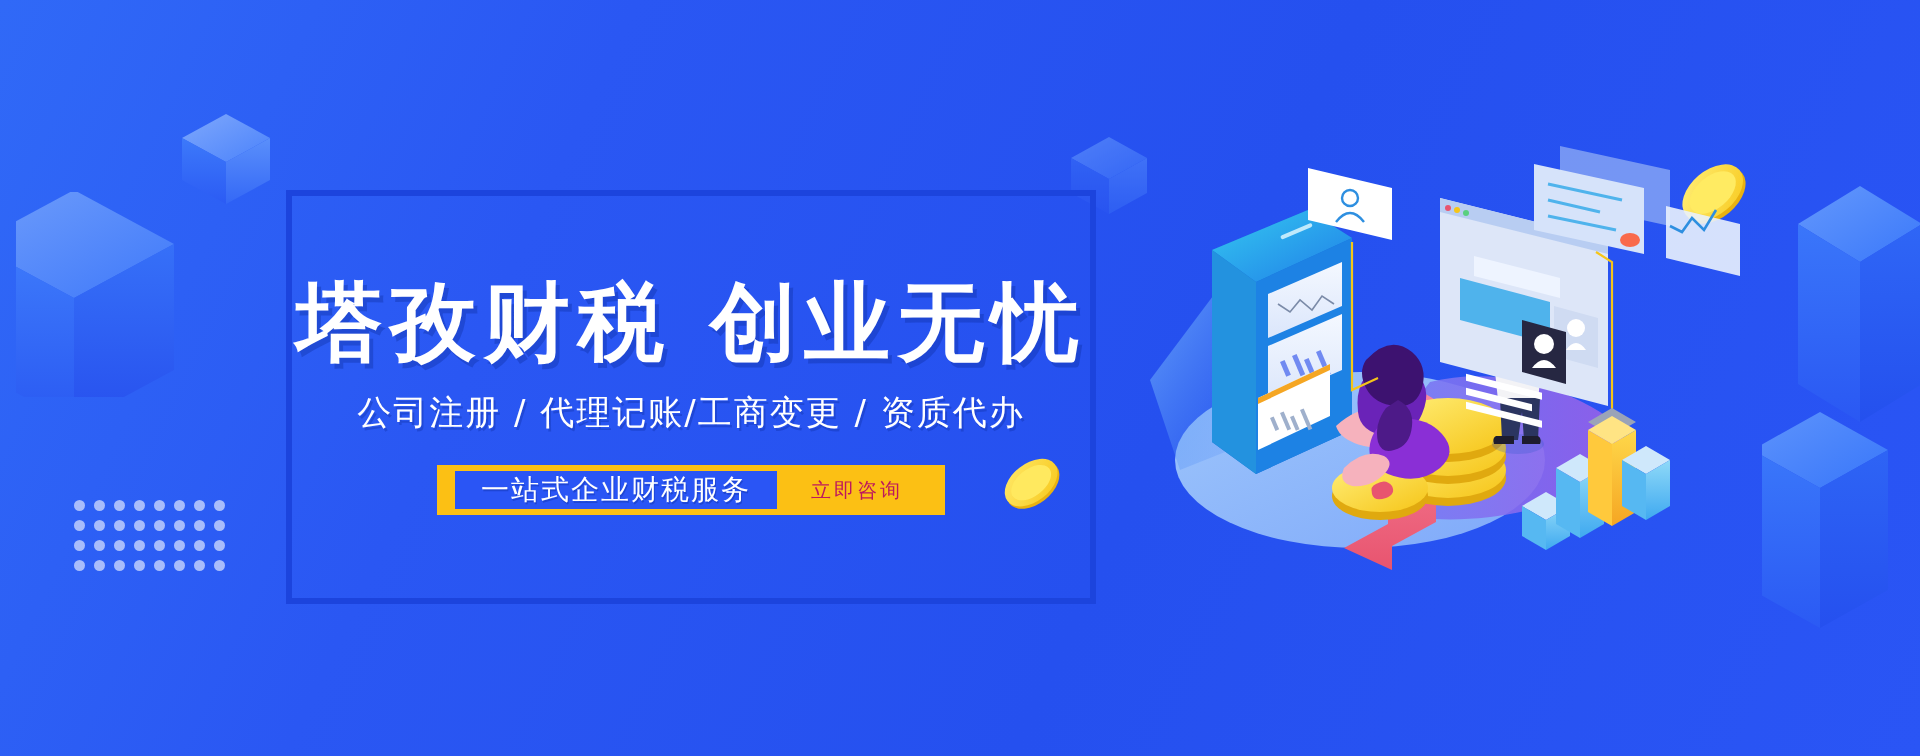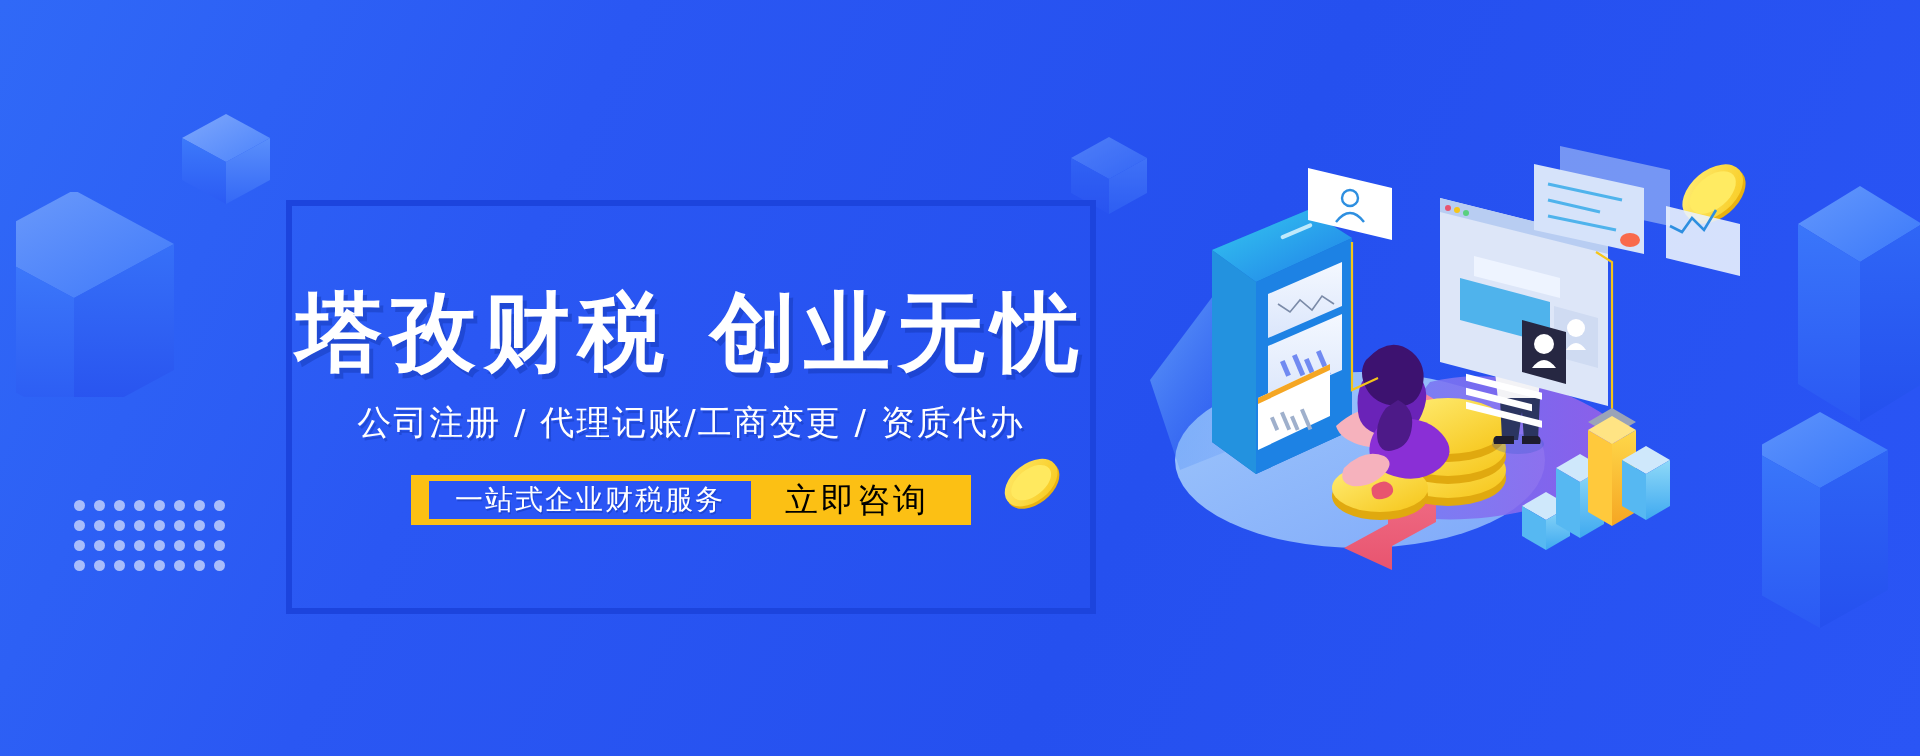--- a/index.html
+++ b/index.html
@@ -19,21 +19,21 @@
 
   .dotgrid{position:absolute;display:grid;}
   .dotgrid span{
     border-radius:50%;
     background:#a9bdfb;
     display:block;
   }
 
   
   #frame{
-    position:absolute;left:286px;top:200px;width:810px;height:414px;
+    position:absolute;left:286px;top:190px;width:810px;height:414px;
     border:6px solid #1c44dd;
     box-sizing:border-box;
   }
   #panel{
     position:absolute;left:0;top:0;width:100%;height:100%;
     display:flex;flex-direction:column;justify-content:center;
     align-items:center;
   }
   #headline{
     color:#ffffff;
@@ -71,22 +71,22 @@
     letter-spacing:2px;
     height:38px;
     line-height:38px;
     margin:6px 0 6px 6px;
     padding:0 26px;
     white-space:nowrap;
     text-shadow:1px 2px 0 rgba(10,40,150,.35);
     font-family:"DejaVu Sans","Liberation Sans",sans-serif;
   }
   #cta-btn{
-    color:#000000;
-    font-size:33px;
+    color:#be185d;
+    font-size:20px;
     letter-spacing:3px;
     padding:0 30px 0 34px;
     white-space:nowrap;
     font-family:"DejaVu Sans","Liberation Sans",sans-serif;
   }
   
   #illustration{position:absolute;left:1130px;top:130px;width:560px;height:460px;}
   #illustration svg{display:block;width:100%;height:100%;overflow:visible;}
 </style>
 </head>

